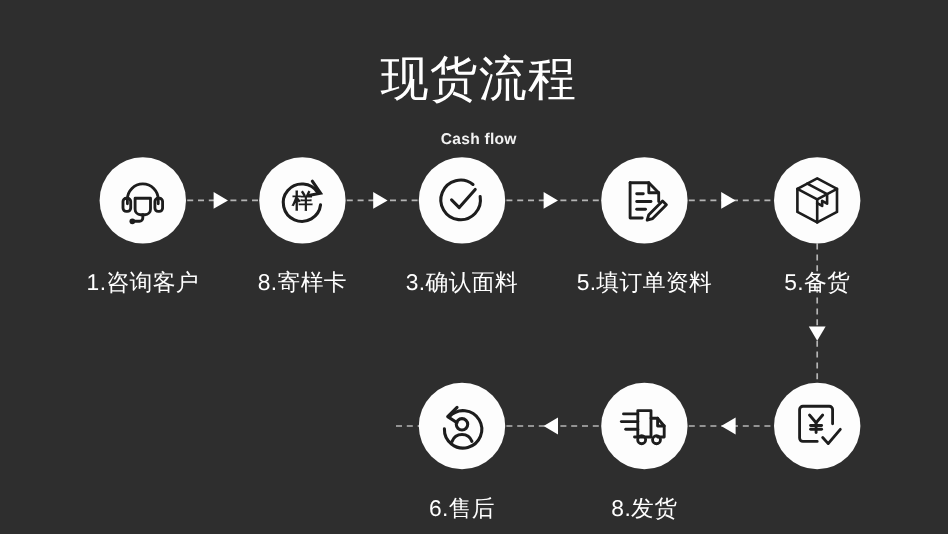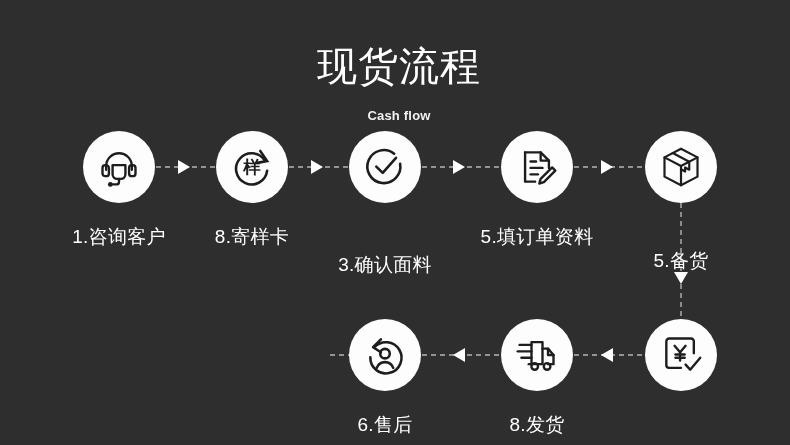--- a/index.html
+++ b/index.html
@@ -233,19 +233,19 @@
           <path d="M19.5 7 L11 15.5 L19.5 21"></path>
           <circle cx="24" cy="22.5" r="5.2"></circle>
           <path d="M15 38a9.6 9.6 0 0 1 18 0"></path>
         </g>
       </svg>
     </div>
   </div>
 
   <div class="node-label" style="left:115px; top:225px;">1.咨询客户</div>
   <div class="node-label" style="left:248px; top:225px;">8.寄样卡</div>
-  <div class="node-label" style="left:381px; top:225px;margin-top:28px;">3.确认面料</div>
+  <div class="node-label" style="left:381px; top:225px;">3.确认面料</div>
   <div class="node-label" style="left:533px; top:225px;">5.填订单资料</div>
-  <div class="node-label" style="left:677px; top:225px;margin-top:24px;">5.备货</div>
+  <div class="node-label" style="left:677px; top:225px;">5.备货</div>
   <div class="node-label" style="left:533px; top:413px;">8.发货</div>
   <div class="node-label" style="left:381px; top:413px;">6.售后</div>
 
 </div>
 
 </body></html>

